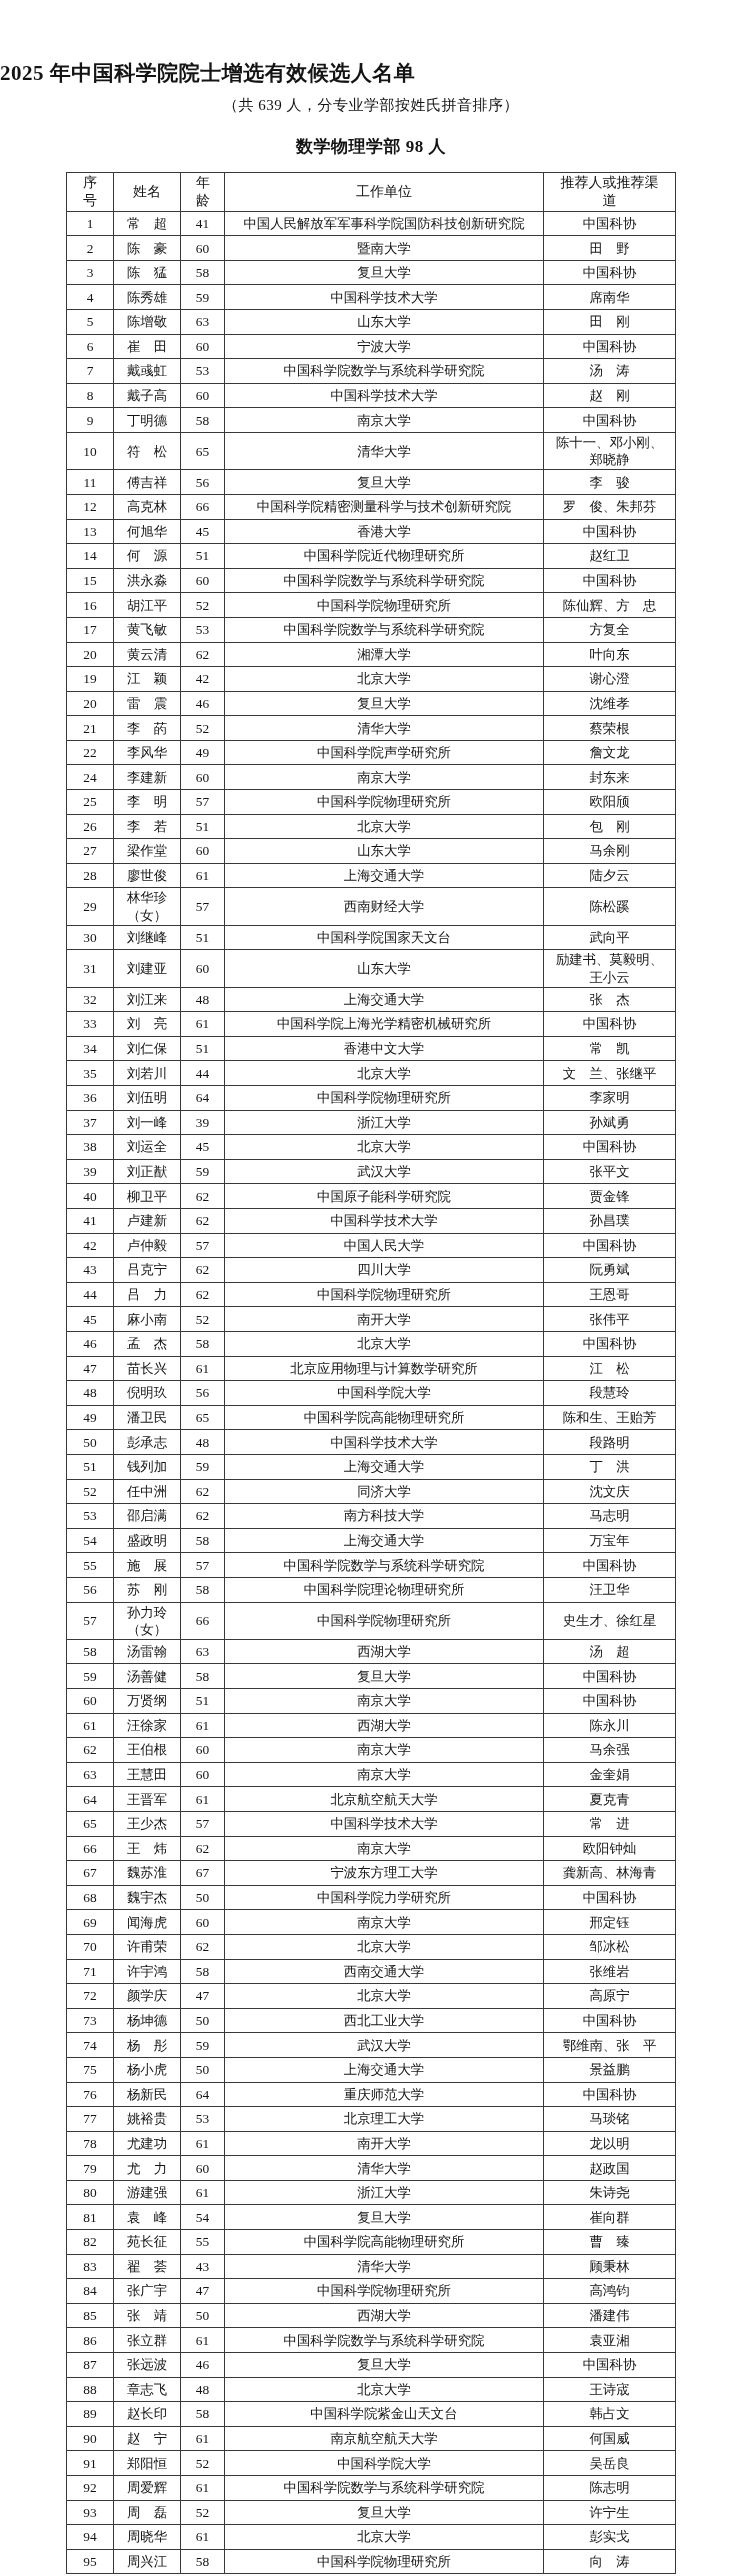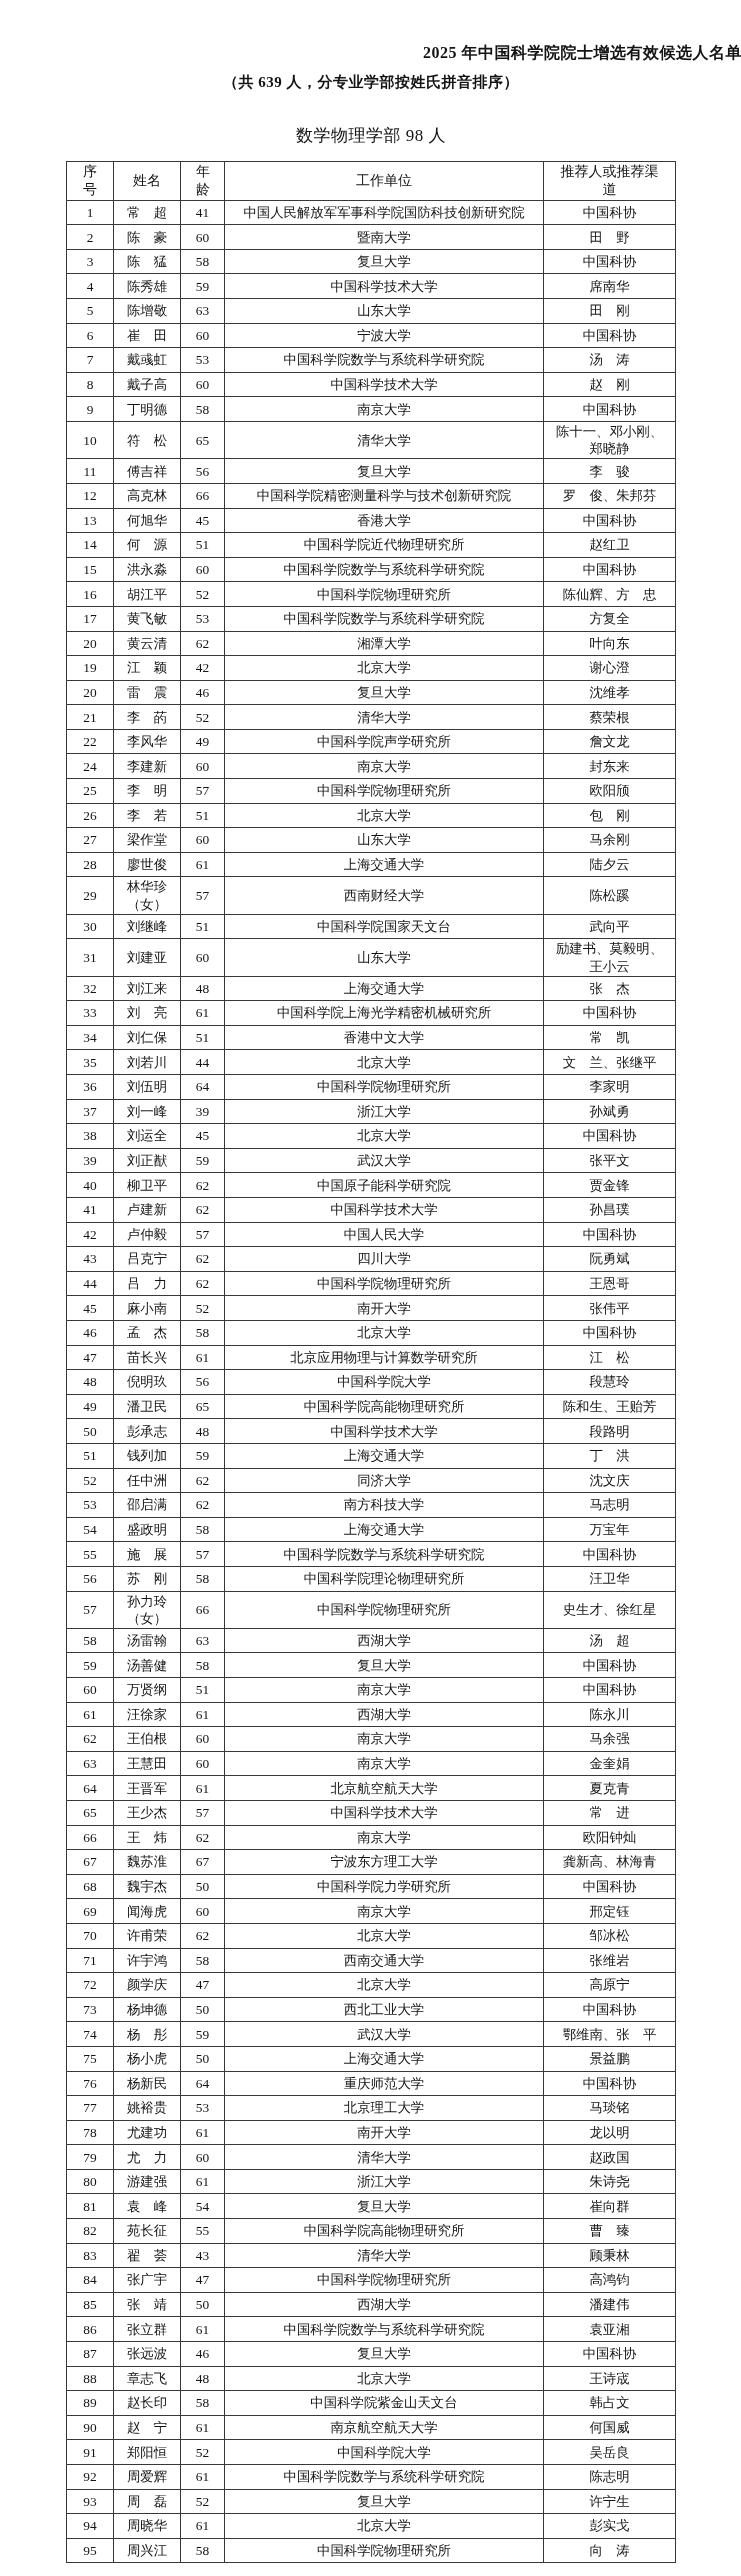--- a/index.html
+++ b/index.html
@@ -10,38 +10,39 @@
   body {
     width: 742px;
     min-height: 2604px;
   }
   .doc {
     font-family: "Liberation Serif", "DejaVu Serif", serif;
     color: #141414;
     -webkit-font-smoothing: antialiased;
   }
   .doc-title {
-    text-align: right;
+    text-align: left;
     padding-top: 43px;
-    font-size: 16px;
+    font-size: 21px;
     font-weight: bold;
     letter-spacing: 0.5px;
+    margin-top: 16px;
   }
   .doc-subtitle {
     text-align: center;
     margin-top: 9.3px;
     font-size: 15px;
-    font-weight: bold;
+    font-weight: normal;
     letter-spacing: 0.5px;
   }
   .section-heading {
     text-align: center;
-    margin-top: 32px;
+    margin-top: 20px;
     font-size: 17px;
-    font-weight: normal;
+    font-weight: bold;
     letter-spacing: 0.5px;
   }
   table.roster {
     width: 610px;
     margin: 13.4px auto 20.6px auto;
     border-collapse: collapse;
     table-layout: fixed;
     border: 1.5px solid #2c2c2c;
   }
   table.roster th,

